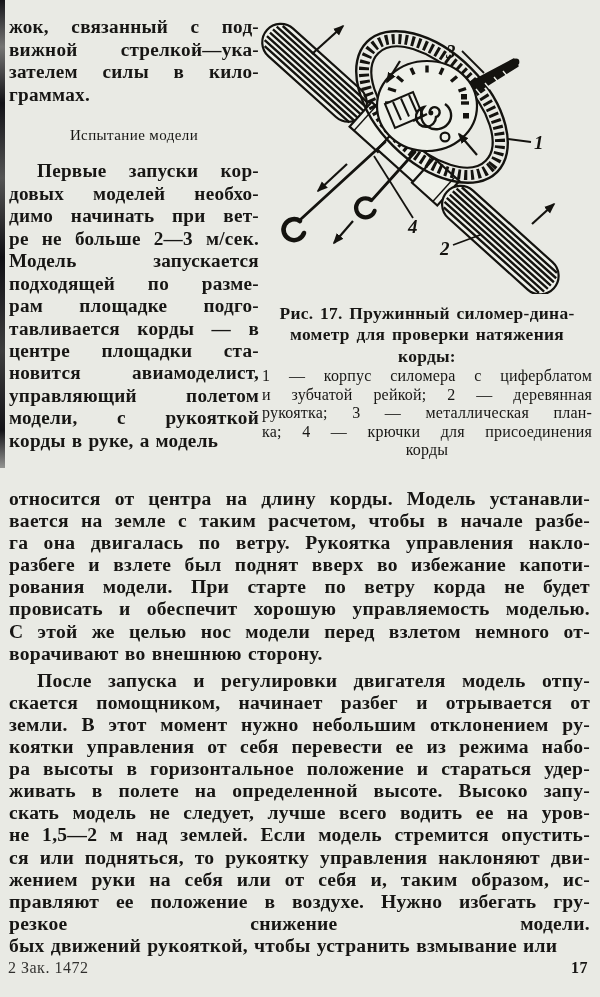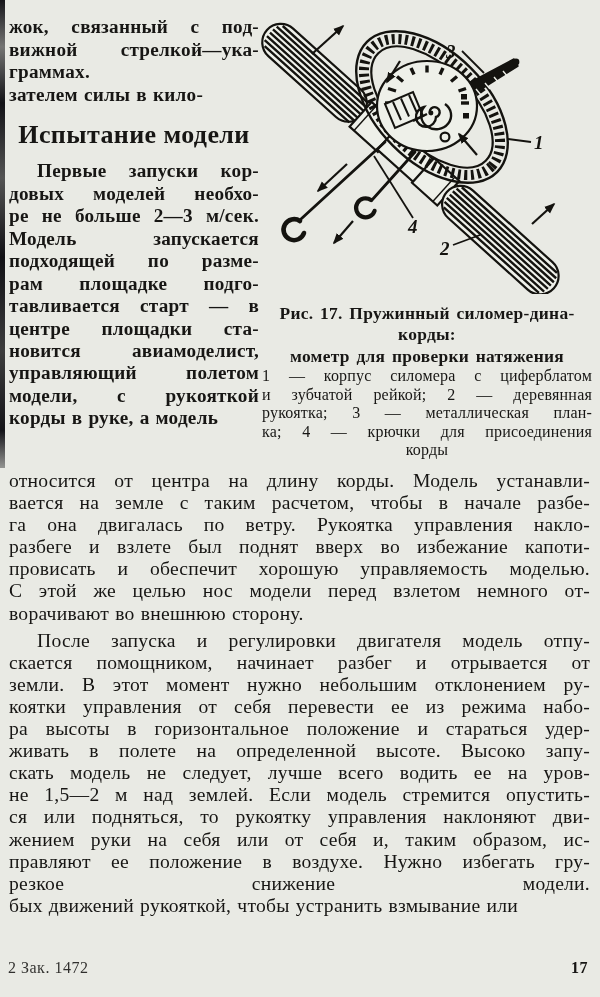--- a/index.html
+++ b/index.html
@@ -32,21 +32,21 @@
   .para .ln:last-child{text-align-last:left;}
   .para.indent .ln:first-child{text-indent:28px;}
 
   .col-left{
     position:absolute;left:9px;top:16px;width:250px;
     font-size:19.2px;font-weight:bold;line-height:22.45px;
   }
   .col-left .p-top{line-height:22.6px;}
   .heading{
     margin:17px 0 13px 0;
-    font-size:26px;font-weight:bold;
+    font-size:15px;font-weight:normal;
     text-align:center;letter-spacing:.4px;
     line-height:24px;
   }
   .figure-area{position:absolute;left:255px;top:2px;width:345px;height:292px;}
   .figure-area svg{display:block;color:#14130f;}
   .caption{
     position:absolute;left:262px;top:303px;width:330px;
     font-size:17.4px;font-weight:bold;line-height:21.3px;
   }
   .caption .cap-ln{text-align:center;letter-spacing:.3px;word-spacing:2px;}
@@ -54,22 +54,22 @@
     position:absolute;left:262px;top:367px;width:330px;
     font-size:16px;font-weight:normal;line-height:18.5px;
   }
   .legend .leg-ln{
     text-align:justify;text-align-last:justify;
     letter-spacing:.2px;word-spacing:1px;
   }
   .legend .leg-ln:last-child{text-align-last:center;}
 
   .main-text{
-    position:absolute;left:9px;top:470px;width:581px;
-    font-size:19.6px;font-weight:normal;line-height:22.1px;
+    position:absolute;left:9px;top:488px;width:581px;
+    font-size:19.6px;font-weight:bold;line-height:22.1px;
   }
   .main-text .para+.para{margin-top:5px;}
 
   .footer{
     position:absolute;left:8px;right:12px;top:959px;
     display:flex;justify-content:space-between;align-items:flex-start;
     font-size:16px;
   }
   .footer .mark{font-weight:normal;letter-spacing:.5px;opacity:.88;}
   .footer .pagenum{font-weight:bold;font-size:16px;letter-spacing:.5px;}
@@ -84,32 +84,33 @@
 <body>
 
 <div class="page">
 
   <div class="edge-streak"></div>
 
   <div class="col-left">
     <div class="para p-top">
         <div class="ln">жок, связанный с под-</div>
         <div class="ln">вижной стрелкой—ука-</div>
+        <div class="ln">зателем силы в кило-</div>
         <div class="ln">граммах.</div>
-        <div class="ln">зателем силы в кило-</div>
       </div>
     <div class="heading">Испытание модели</div>
     <div class="para indent">
         <div class="ln">Первые запуски кор-</div>
         <div class="ln">довых моделей необхо-</div>
+        <div class="ln">димо начинать при вет-</div>
         <div class="ln">ре не больше 2—3 м/сек.</div>
         <div class="ln">Модель запускается</div>
         <div class="ln">подходящей по разме-</div>
         <div class="ln">рам площадке подго-</div>
-        <div class="ln">тавливается старт — в</div>
+        <div class="ln">тавливается корды — в</div>
         <div class="ln">центре площадки ста-</div>
         <div class="ln">новится авиамоделист,</div>
         <div class="ln">управляющий полетом</div>
         <div class="ln">модели, с рукояткой</div>
         <div class="ln">корды в руке, а модель</div>
       </div>
   </div>
 
   <div class="figure-area">
     <svg width="345" height="292" viewBox="0 0 345 292">
@@ -196,38 +197,39 @@
       </g>
       <text class="fig-label" x="191" y="56">3</text>
       <text class="fig-label" x="279" y="147">1</text>
       <text class="fig-label" x="153" y="231">4</text>
       <text class="fig-label" x="185" y="253">2</text>
     </svg>
   </div>
 
   <div class="caption">
       <div class="cap-ln">Рис. 17. Пружинный силомер-дина-</div>
+      <div class="cap-ln">мометр для проверки натяжения</div>
       <div class="cap-ln">корды:</div>
-      <div class="cap-ln">мометр для проверки натяжения</div>
     </div>
 
   <div class="legend">
       <div class="leg-ln">1 — корпус силомера с циферблатом</div>
       <div class="leg-ln">и зубчатой рейкой; 2 — деревянная</div>
       <div class="leg-ln">рукоятка; 3 — металлическая план-</div>
       <div class="leg-ln">ка; 4 — крючки для присоединения</div>
       <div class="leg-ln">корды</div>
     </div>
 
   <div class="main-text">
     <div class="para">
         <div class="ln">относится от центра на длину корды. Модель устанавли-</div>
         <div class="ln">вается на земле с таким расчетом, чтобы в начале разбе-</div>
         <div class="ln">га она двигалась по ветру. Рукоятка управления накло-</div>
         <div class="ln">разбеге и взлете был поднят вверх во избежание капоти-</div>
+        <div class="ln">рования модели. При старте по ветру корда не будет</div>
         <div class="ln">провисать и обеспечит хорошую управляемость моделью.</div>
         <div class="ln">С этой же целью нос модели перед взлетом немного от-</div>
         <div class="ln">ворачивают во внешнюю сторону.</div>
       </div>
     <div class="para indent">
         <div class="ln">После запуска и регулировки двигателя модель отпу-</div>
         <div class="ln">скается помощником, начинает разбег и отрывается от</div>
         <div class="ln">земли. В этот момент нужно небольшим отклонением ру-</div>
         <div class="ln">коятки управления от себя перевести ее из режима набо-</div>
         <div class="ln">ра высоты в горизонтальное положение и стараться удер-</div>

